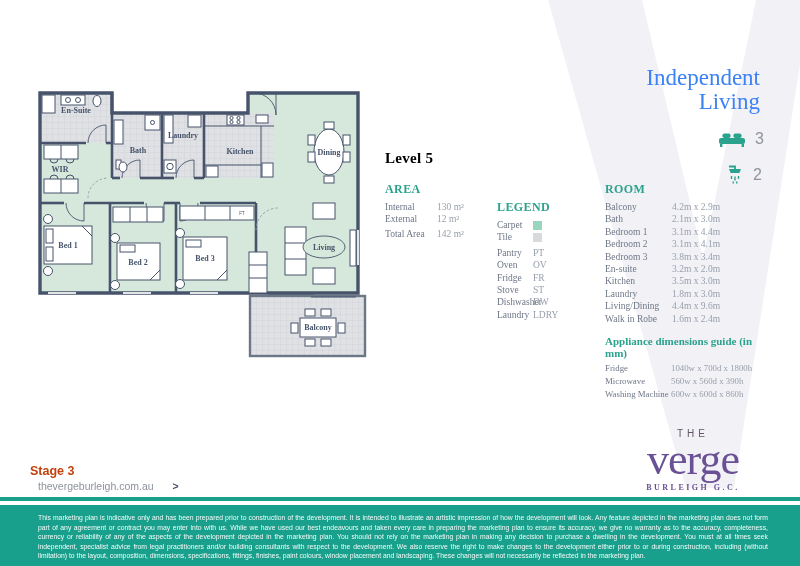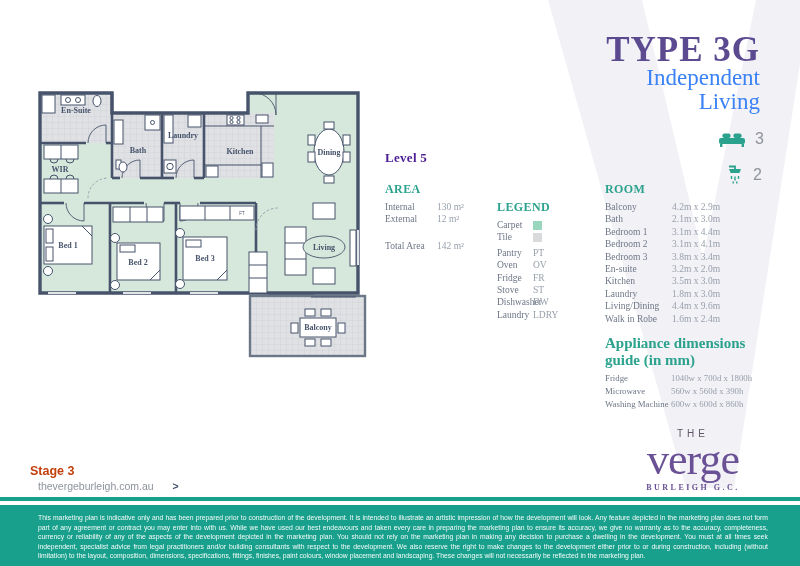--- a/index.html
+++ b/index.html
@@ -12,30 +12,30 @@
   
   .title{position:absolute;right:40px;top:30px;width:400px;text-align:right;
          color:#5b4a90;font-size:35px;font-weight:bold;letter-spacing:1px;}
   .subtitle{position:absolute;right:40px;width:400px;text-align:right;color:#3b82f6;
             font-size:23px;line-height:1.0;}
   .sub1{top:66px;} .sub2{top:90px;}
   .feature-row{position:absolute;right:36px;display:flex;align-items:center;gap:9px;}
   .feature-count{color:#8f939b;font-size:16px;font-family:"Liberation Sans",sans-serif;}
 
   
-  .level-head{position:absolute;left:385px;top:150px;color:#4c1d95;font-weight:bold;font-size:13px;letter-spacing:.3px;}
+  .level-head{position:absolute;left:385px;top:150px;color:#000000;font-weight:bold;font-size:15px;letter-spacing:.3px;}
   .spec-col{position:absolute;font-size:9.5px;color:#6e7787;}
   .spec-head{color:#2ba28d;font-weight:bold;font-size:12px;letter-spacing:.4px;margin-bottom:4px;}
   .spec-row{display:flex;align-items:center;line-height:12.4px;}
   .a-name{width:52px;} .a-val{color:#98a0ac;}
   .l-name{width:36px;} .l-val{color:#98a0ac;}
   .r-name{width:67px;} .r-val{color:#98a0ac;}
   .swatch{width:9px;height:9px;display:inline-block;}
-  .area-col .spec-row:last-child{margin-top:14px;}
-  .appl-head{color:#2ba28d;font-weight:bold;font-size:15px;margin:10px 0 3px 0;}
+  .area-col .spec-row:last-child{margin-top:2px;}
+  .appl-head{color:#2ba28d;font-weight:bold;font-size:11px;margin:10px 0 3px 0;}
   .ap-name{width:66px;font-size:8.8px;} .ap-val{color:#98a0ac;font-size:8.8px;}
   .appl-col .spec-row{line-height:13px;}
 
   
   .stage{position:absolute;left:30px;top:464px;color:#c2410c;font-weight:bold;font-size:12.5px;
          font-family:"Liberation Sans",sans-serif;}
   .address-line{position:absolute;left:38px;top:480px;color:#8d929c;font-size:10.5px;
                 font-family:"Liberation Sans",sans-serif;display:flex;gap:19px;}
   .addr-sep{color:#46536b;font-weight:bold;}
   .site-link{color:#8d929c;text-decoration:none;}
@@ -56,21 +56,20 @@
 </style>
 </head>
 <body>
 
 <svg id="watermark" width="800" height="566" viewBox="0 0 800 566">
   <polygon points="548,0 642,0 703,258 756,0 800,0 800,64 734,488 686,488" fill="#f2f1f6"></polygon>
 </svg>
 
 <div id="content">
 
-  <div class="title">TYPE 3G</div>
   <div class="subtitle sub1">Independent</div>
   <div class="subtitle sub2">Living</div>
 
   <div class="feature-row" style="top:130px;">
     <svg width="28" height="18" viewBox="0 0 28 18">
       <rect x="1" y="8" width="26" height="6" rx="2" fill="#2ba28d"></rect>
       <rect x="4.5" y="3.5" width="8" height="4.5" rx="1.8" fill="#2ba28d"></rect>
       <rect x="15.5" y="3.5" width="8" height="4.5" rx="1.8" fill="#2ba28d"></rect>
       <rect x="2" y="14" width="2.4" height="3" fill="#2ba28d"></rect>
       <rect x="23.6" y="14" width="2.4" height="3" fill="#2ba28d"></rect>

